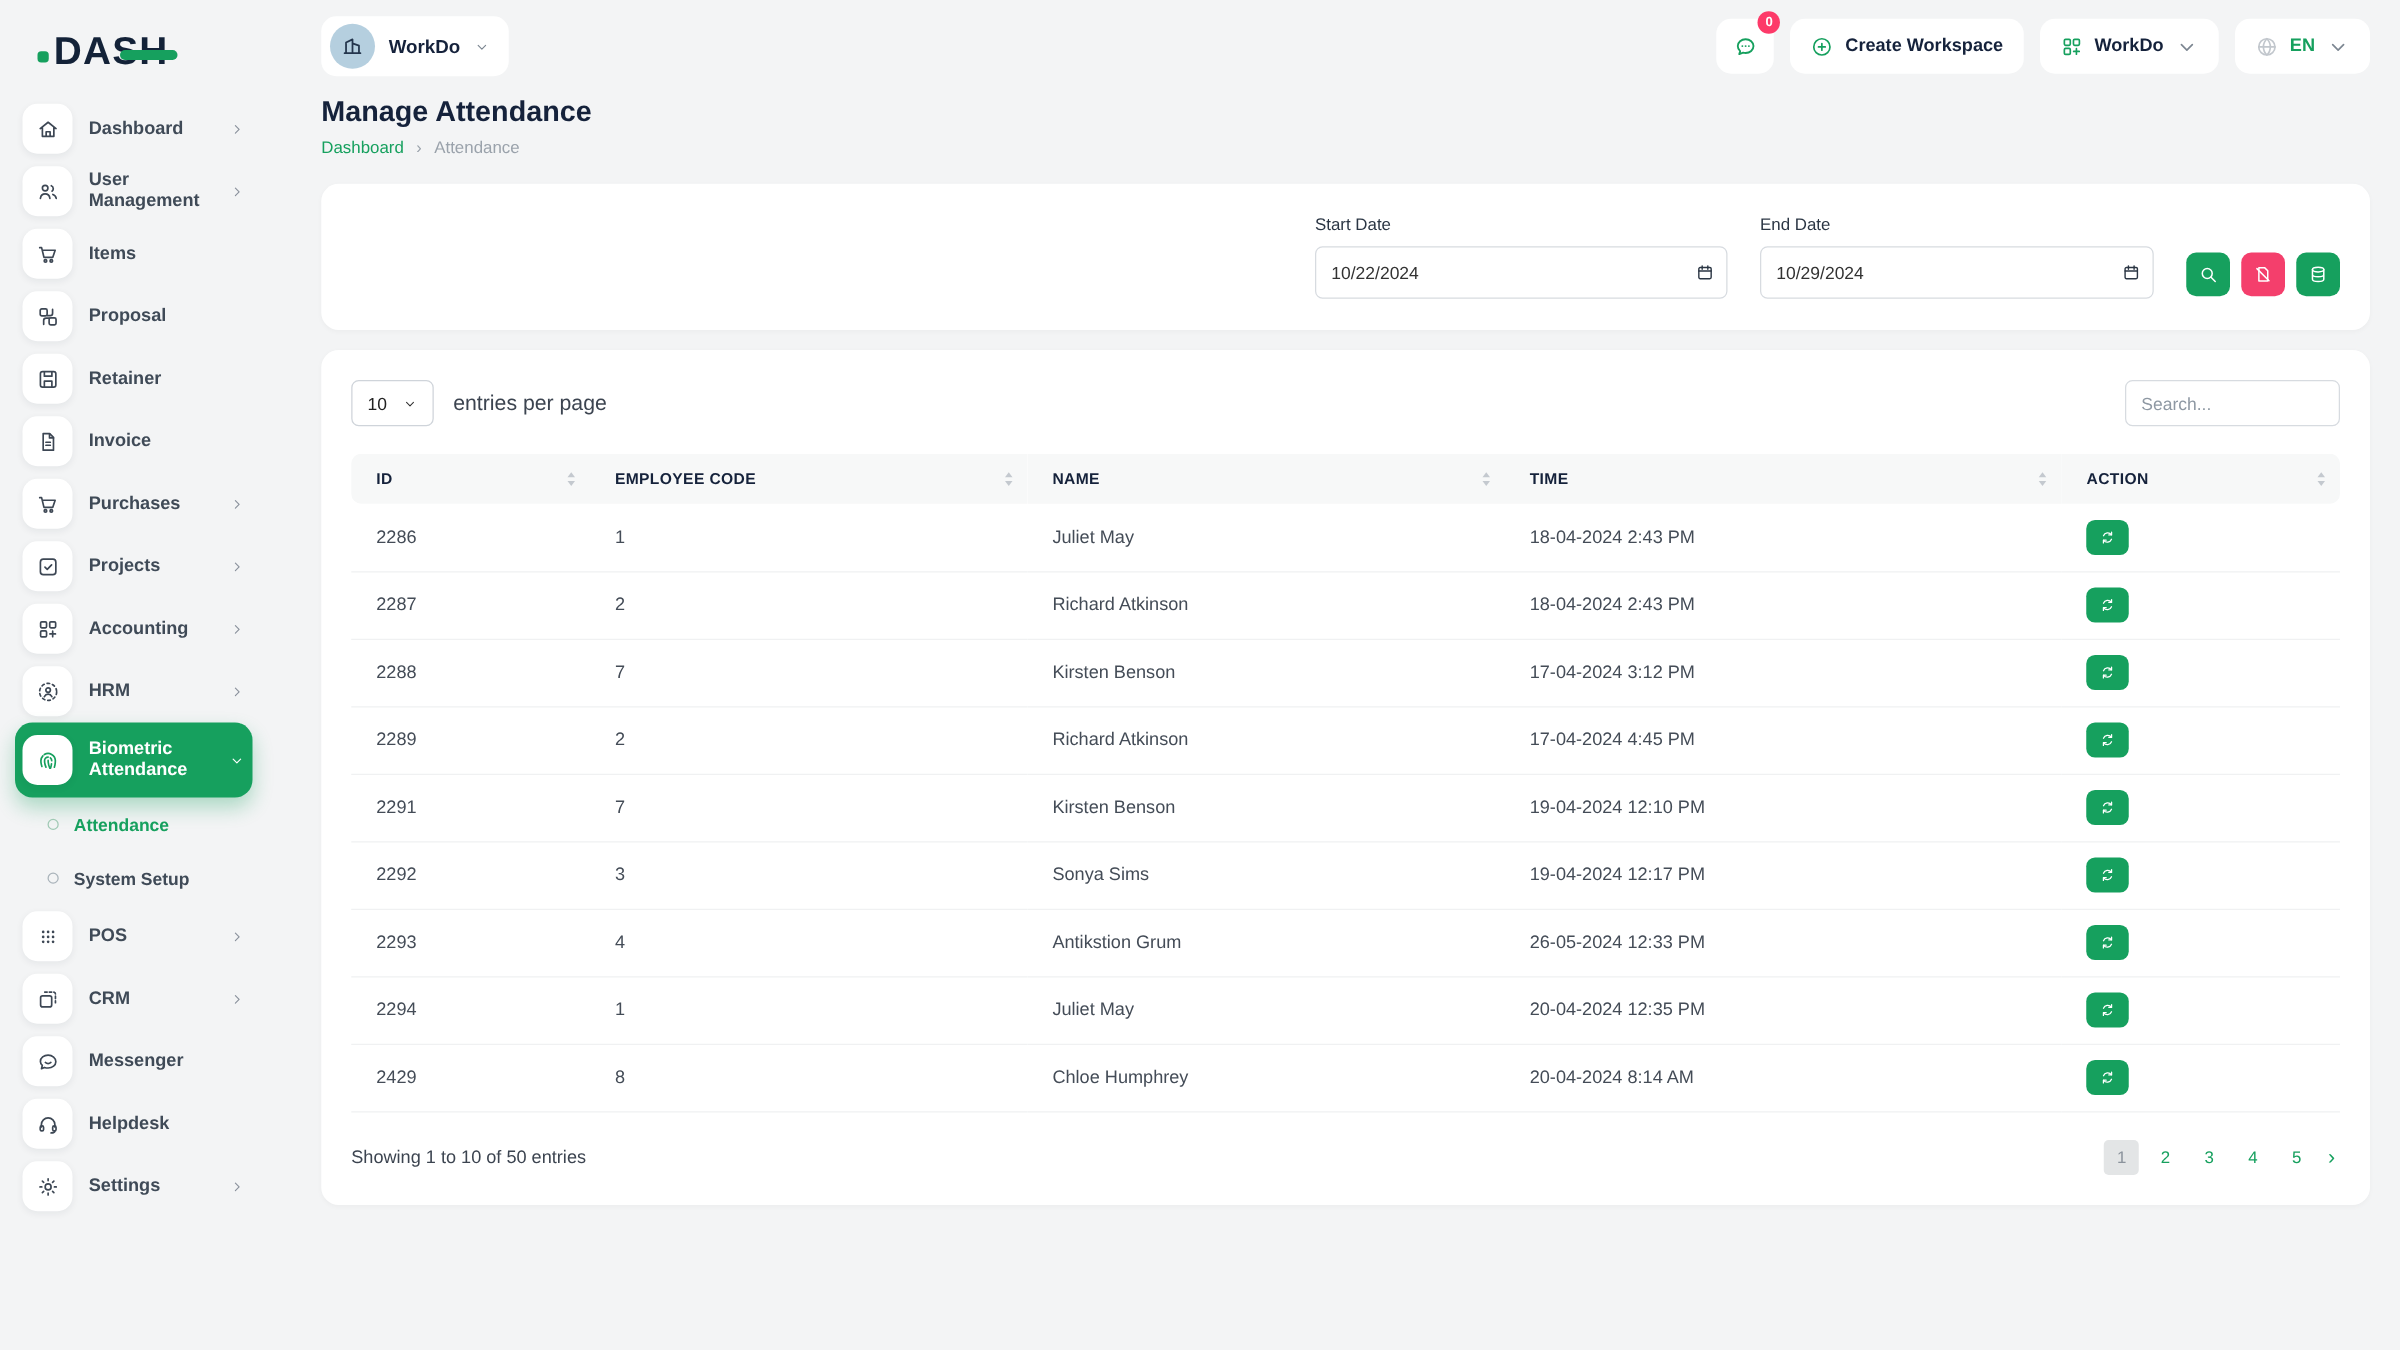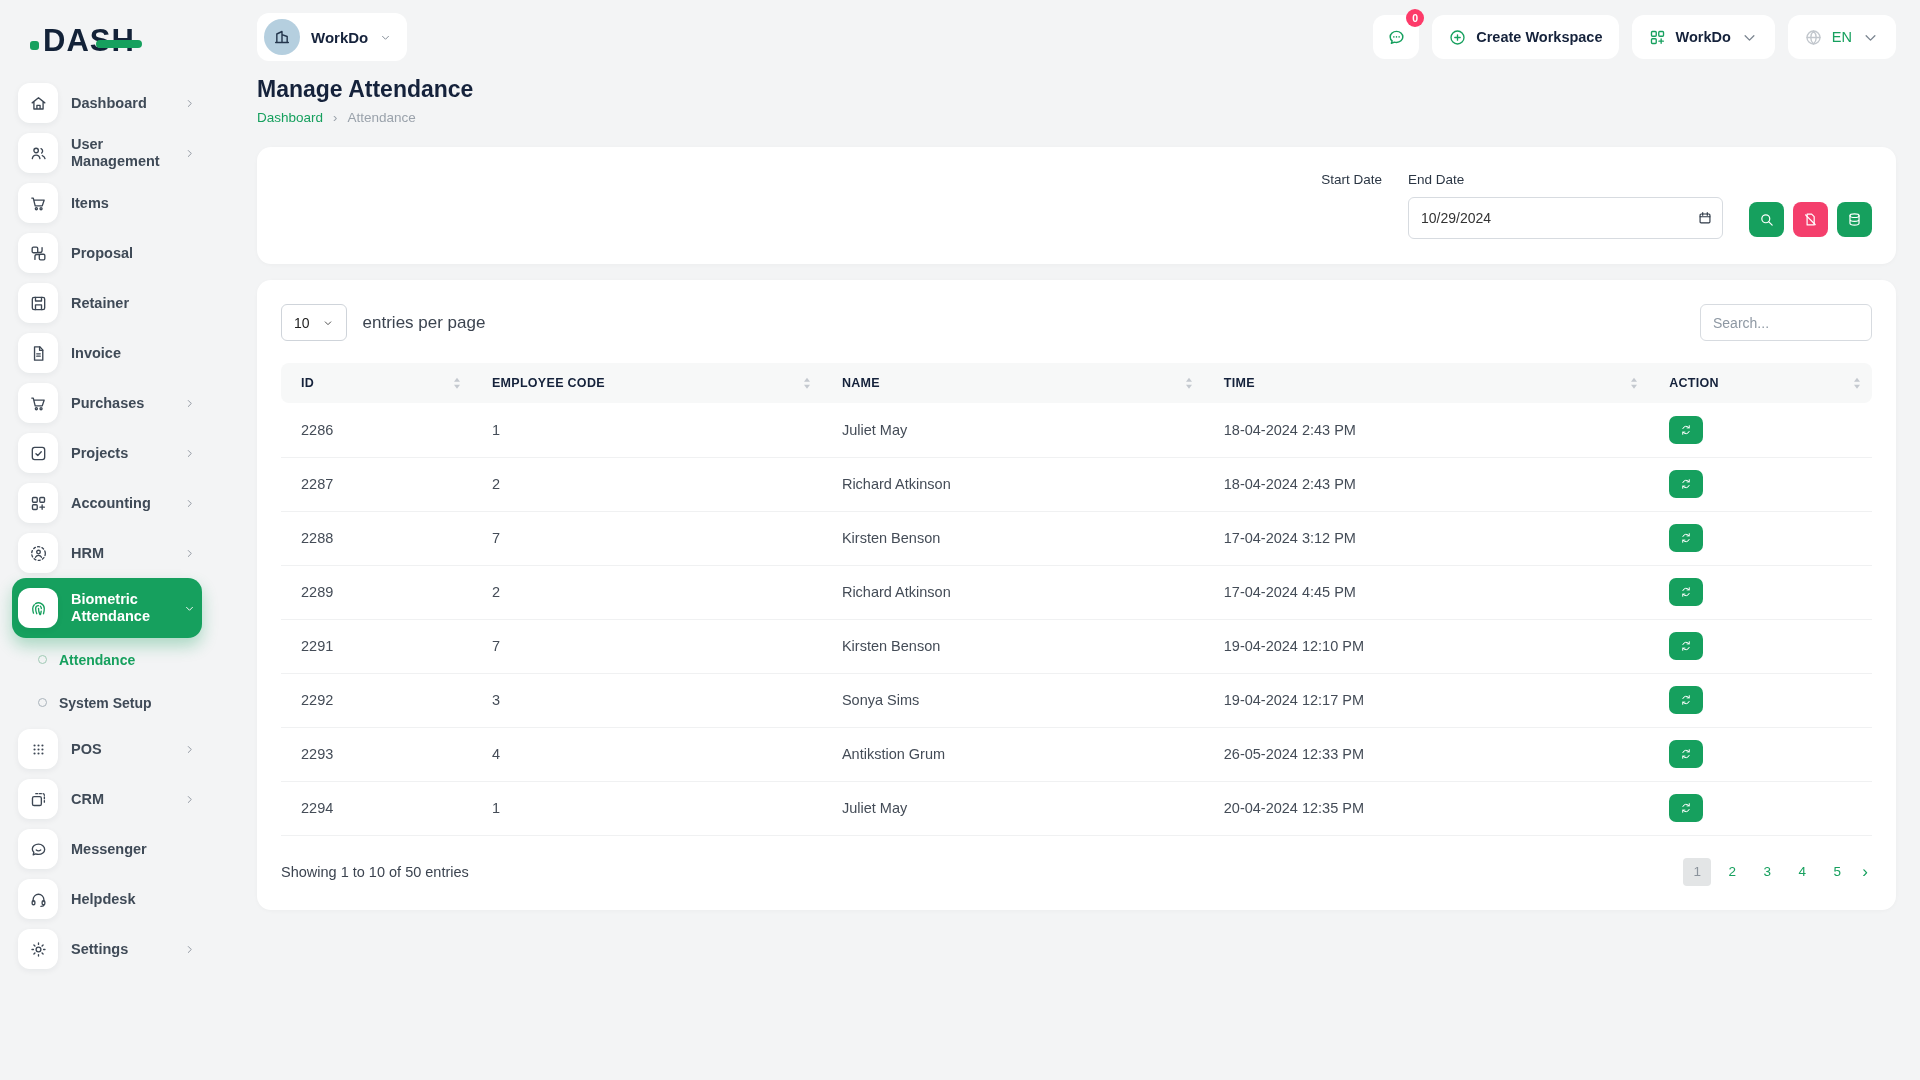--- a/index.html
+++ b/index.html
@@ -54,21 +54,21 @@
   .pill-chev{color:#7c8691}
   .pill-chev .ic{width:13px;height:13px}
   .topbar-right{display:flex;gap:13px;align-items:center}
   .icon-pill{position:relative;width:46px;height:44px;background:#fff;border-radius:12px;display:flex;align-items:center;justify-content:center;color:var(--green);cursor:pointer}
   .icon-pill .ic{width:21px;height:21px}
   .badge{position:absolute;top:-6px;right:-5px;min-width:18px;height:18px;border-radius:9px;background:#fd3a69;color:#fff;font-size:10.5px;font-weight:700;display:flex;align-items:center;justify-content:center;padding:0 5px}
   .btn-pill{display:flex;align-items:center;gap:9px;background:#fff;border-radius:12px;height:44px;padding:0 16px;font-size:14.5px;font-weight:600;color:var(--navy);cursor:pointer;border:none;font-family:inherit}
   .btn-pill .ic{width:19px;height:19px}
   .ic-green{color:var(--green)}
   .ic-gray{color:#c2c7cd}
-  .lang-label{color:var(--green);font-weight:400}
+  .lang-label{color:var(--green);font-weight:700}
 
   .page-head{margin-top:12px}
   .page-title{font-size:23px;font-weight:700;color:var(--navy);margin-bottom:7px}
   .crumbs{display:flex;gap:10px;align-items:center;font-size:13.5px}
   .crumb-link{color:var(--green);cursor:pointer}
   .crumb-sep{color:var(--muted);font-size:13px}
   .crumb-current{color:var(--muted)}
 
   
   .filter-card{margin-top:22px;background:#fff;border-radius:14px;padding:25px 24px;display:flex;justify-content:flex-end;align-items:flex-start;gap:26px;box-shadow:0 1px 4px rgba(0,0,0,.03)}
@@ -449,20 +449,29 @@
     <div class="crumbs">
       <span class="crumb-link">Dashboard</span>
       <span class="crumb-sep">›</span>
       <span class="crumb-current">Attendance</span>
     </div>
   </div>
 
   <div class="filter-card">
     <div class="field">
       <label class="field-label">Start Date</label>
+      <div class="date-wrap">
+        <input class="date-input w-start" type="text" readonly="" value="10/22/2024" style="">
+        <span class="cal-icon">
+            <svg class="ic" viewBox="0 0 24 24" fill="none" stroke="currentColor" stroke-width="1.7" stroke-linecap="round" stroke-linejoin="round">
+              <rect x="4.6" y="6" width="14.8" height="13.4" rx="1.6"></rect>
+              <path d="M4.6 10.2h14.8M8.6 4v4M15.4 4v4"></path>
+            </svg>
+          </span>
+      </div>
     </div>
     <div class="field">
       <label class="field-label">End Date</label>
       <div class="date-wrap">
         <input class="date-input w-end" type="text" readonly="" value="10/29/2024" style="">
         <span class="cal-icon">
             <svg class="ic" viewBox="0 0 24 24" fill="none" stroke="currentColor" stroke-width="1.7" stroke-linecap="round" stroke-linejoin="round">
               <rect x="4.6" y="6" width="14.8" height="13.4" rx="1.6"></rect>
               <path d="M4.6 10.2h14.8M8.6 4v4M15.4 4v4"></path>
             </svg>
@@ -688,20 +697,36 @@
         <span>
                   <svg class="ic" viewBox="0 0 24 24" fill="none" stroke="currentColor" stroke-width="1.7" stroke-linecap="round" stroke-linejoin="round">
                     <path d="M17.3 8.2A6.2 6.2 0 0 0 6.5 9.6M6.7 15.8a6.2 6.2 0 0 0 10.8-1.4"></path>
                     <path d="M17.6 4.6v3.8h-3.8M6.4 19.4v-3.8h3.8"></path>
                   </svg>
                 </span>
       </button>
     </td>
   </tr>
 
+  <tr>
+    <td>2429</td>
+    <td>8</td>
+    <td>Chloe Humphrey</td>
+    <td>20-04-2024 8:14 AM</td>
+    <td>
+      <button class="action-btn">
+        <span>
+                  <svg class="ic" viewBox="0 0 24 24" fill="none" stroke="currentColor" stroke-width="1.7" stroke-linecap="round" stroke-linejoin="round">
+                    <path d="M17.3 8.2A6.2 6.2 0 0 0 6.5 9.6M6.7 15.8a6.2 6.2 0 0 0 10.8-1.4"></path>
+                    <path d="M17.6 4.6v3.8h-3.8M6.4 19.4v-3.8h3.8"></path>
+                  </svg>
+                </span>
+      </button>
+    </td>
+  </tr>
 </tbody>
     </table>
 
     <div class="table-foot">
       <span class="summary">Showing 1 to 10 of 50 entries</span>
       <div class="pager">
   <span class="page-btn active">1</span>
 
   <span class="page-btn">2</span>
 

